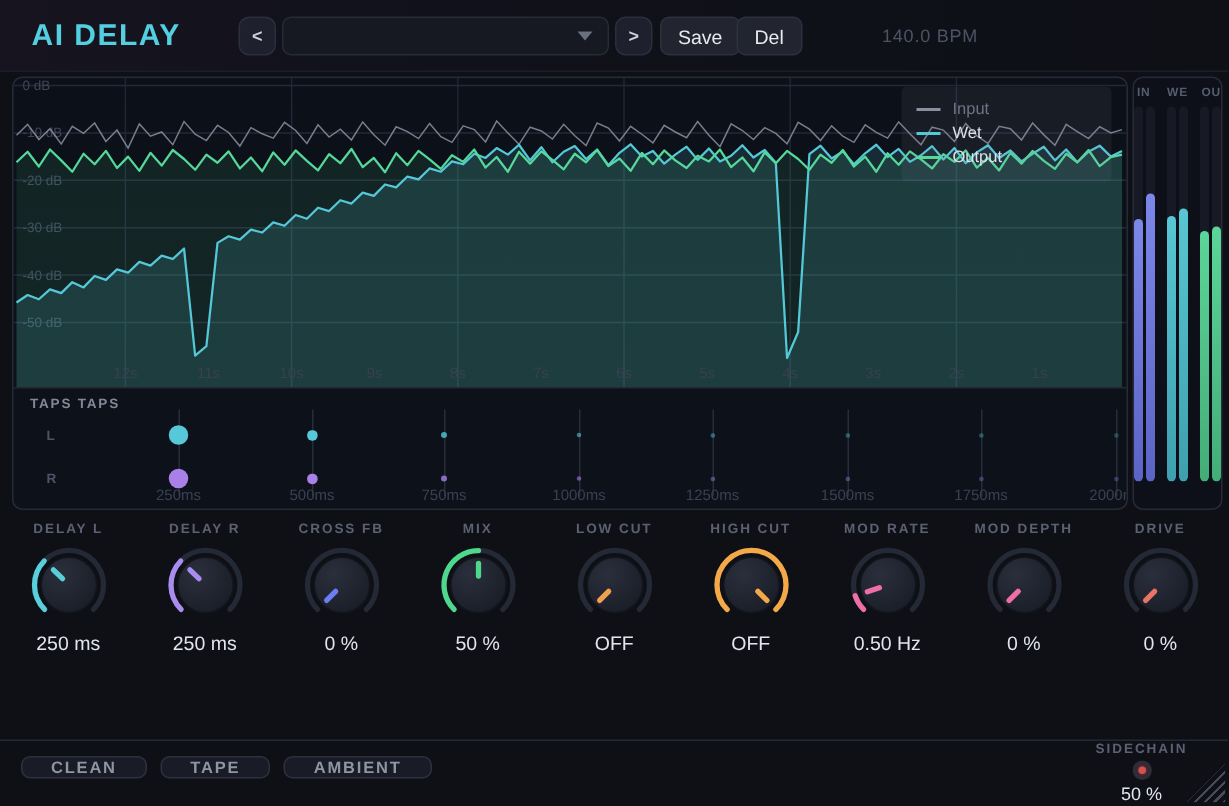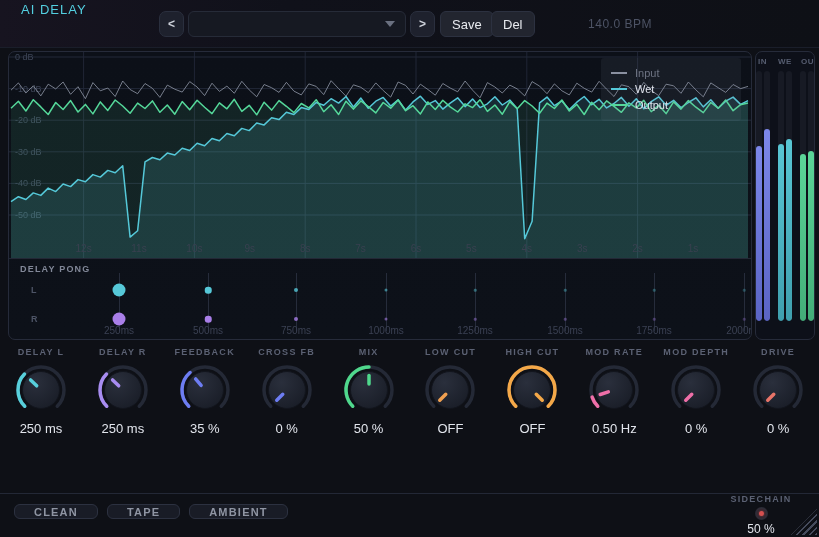--- a/index.html
+++ b/index.html
@@ -3,21 +3,21 @@
 <meta charset="utf-8">
 <style>
   * { margin:0; padding:0; box-sizing:border-box; }
   html,body { width:819px; height:537px; overflow:hidden; }
   body { background:#0e1016; font-family:"Liberation Sans", sans-serif; position:relative; color:#e6e8ee; }
 
   
   .topbar { position:absolute; left:0; top:0; width:819px; height:48px;
     background:linear-gradient(90deg,#171420 0%, #10111a 35%, #0e1016 100%);
     border-bottom:1px solid #1a1e2a; }
-  .app-title { position:absolute; left:21px; top:2px; font-size:13px; font-weight:normal;
+  .app-title { position:absolute; left:21px; top:13px; font-size:20px; font-weight:bold;
     letter-spacing:1px; color:#53cfe0; }
   .nav-btn { position:absolute; top:11px; width:25px; height:26px; background:#1e212d;
     border:1px solid #2a2f3e; border-radius:7px; color:#cdd1da; font-size:12px; font-weight:bold;
     display:flex; align-items:center; justify-content:center; cursor:pointer; }
   #prev-btn { left:159px; } #next-btn { left:410px; }
   .preset-select { position:absolute; left:188px; top:11px; width:218px; height:26px;
     background:#161922; border:1px solid #262b38; border-radius:6px; display:flex;
     align-items:center; padding:0 10px; color:#cfd3dc; font-size:12px; cursor:pointer; }
   .preset-select .caret { margin-left:auto; width:0; height:0; border-left:5px solid transparent;
     border-right:5px solid transparent; border-top:6px solid #6a7080; }
@@ -149,21 +149,21 @@
       <div class="legend-row">
         <div class="legend-swatch" style="background: rgb(85, 200, 216);"></div>
         <div class="legend-label">Wet</div>
       </div>
       <div class="legend-row">
         <div class="legend-swatch" style="background: rgb(85, 216, 154);"></div>
         <div class="legend-label">Output</div>
       </div>
     </div>
   <div class="taps" id="taps">
-    <div class="taps-title">DELAY PONG</div>
+    <div class="taps-title">TAPS TAPS</div>
   <div class="tap-rowlabel" style="top: 26px;">L</div>
       <div class="tap-rowlabel" style="top: 55px;">R</div>
       <div class="tap-line" style="left: 110px;"></div>
       <div class="tap-dot" style="width: 13px; height: 13px; left: 110px; top: 31px; background: rgb(86, 200, 216); opacity: 1;"></div>
       <div class="tap-dot" style="width: 13px; height: 13px; left: 110px; top: 60px; background: rgb(169, 127, 232); opacity: 1;"></div>
       <div class="tap-ms" style="left: 110px;">250ms</div>
       <div class="tap-line" style="left: 199px;"></div>
       <div class="tap-dot" style="width: 6.5px; height: 6.5px; left: 199px; top: 31px; background: rgb(86, 200, 216); opacity: 1;"></div>
       <div class="tap-dot" style="width: 6.5px; height: 6.5px; left: 199px; top: 60px; background: rgb(169, 127, 232); opacity: 1;"></div>
       <div class="tap-ms" style="left: 199px;">500ms</div>
@@ -251,34 +251,20 @@
         <radialGradient id="kg1" cx="35%" cy="30%" r="80%">
           <stop offset="0%" stop-color="#2a2f3c"></stop>
           <stop offset="100%" stop-color="#191d27"></stop>
         </radialGradient>
         <circle cx="28" cy="28" r="18.5" fill="url(#kg1)" stroke="#12151d" stroke-width="1"></circle>
         <line x1="23.69" y1="23.82" x2="17.59" y2="17.91" stroke="#a88cf0" stroke-width="3.5" stroke-linecap="round"></line>
       </svg>
       <div class="knob-value">250 ms</div>
     </div>
     <div class="knob-col">
-      <div class="knob-label">FEEDBACK</div>
-      <svg width="56" height="56" class="knob-svg">
-        <path d="M 11.74 44.26 A 23 23 0 1 1 44.26 44.26" fill="none" stroke="#242936" stroke-width="3.5" stroke-linecap="round"></path>
-        <path d="M 11.74 44.26 A 23 23 0 0 1 13.06 10.51" fill="none" stroke="#6d7df2" stroke-width="3.5" stroke-linecap="round"></path>
-        <radialGradient id="kg2" cx="35%" cy="30%" r="80%">
-          <stop offset="0%" stop-color="#2a2f3c"></stop>
-          <stop offset="100%" stop-color="#191d27"></stop>
-        </radialGradient>
-        <circle cx="28" cy="28" r="18.5" fill="url(#kg2)" stroke="#12151d" stroke-width="1"></circle>
-        <line x1="24.10" y1="23.44" x2="18.58" y2="16.97" stroke="#6d7df2" stroke-width="3.5" stroke-linecap="round"></line>
-      </svg>
-      <div class="knob-value">35 %</div>
-    </div>
-    <div class="knob-col">
       <div class="knob-label">CROSS FB</div>
       <svg width="56" height="56" class="knob-svg">
         <path d="M 11.74 44.26 A 23 23 0 1 1 44.26 44.26" fill="none" stroke="#242936" stroke-width="3.5" stroke-linecap="round"></path>
         <radialGradient id="kg3" cx="35%" cy="30%" r="80%">
           <stop offset="0%" stop-color="#2a2f3c"></stop>
           <stop offset="100%" stop-color="#191d27"></stop>
         </radialGradient>
         <circle cx="28" cy="28" r="18.5" fill="url(#kg3)" stroke="#12151d" stroke-width="1"></circle>
         <line x1="23.76" y1="32.24" x2="17.75" y2="38.25" stroke="#6d7df2" stroke-width="3.5" stroke-linecap="round"></line>
       </svg>

